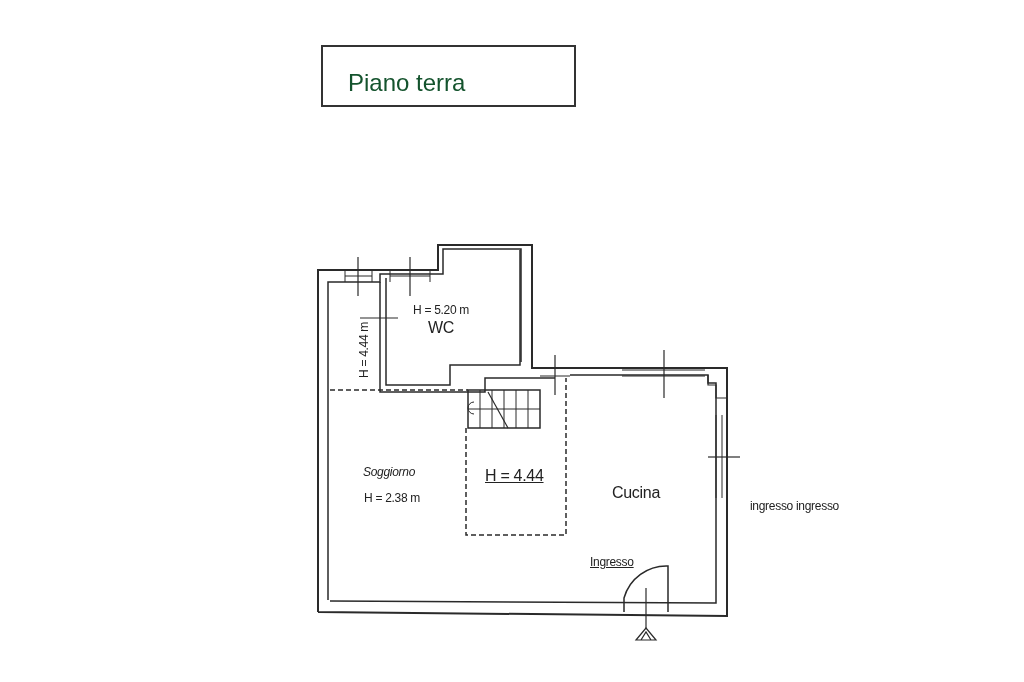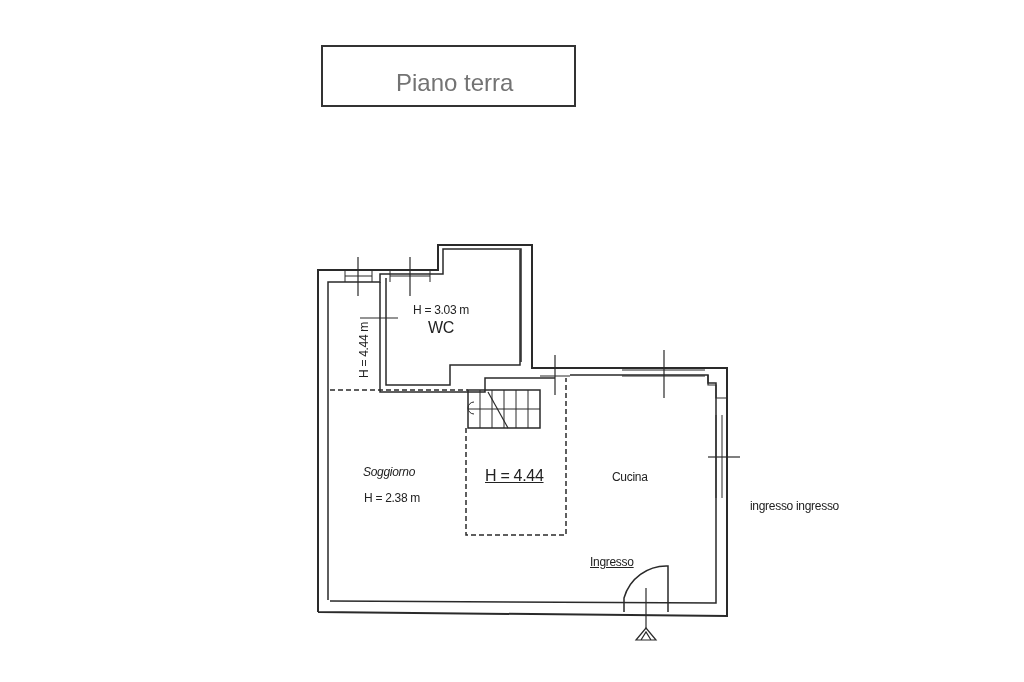--- a/index.html
+++ b/index.html
@@ -2,23 +2,22 @@
 <html><head>
 <meta charset="utf-8">
 <style>
   html, body { margin: 0; padding: 0; background: #ffffff; }
   body { width: 1024px; height: 682px; position: relative; overflow: hidden; font-family: "Liberation Sans", sans-serif; }
   .title-box {
     position: absolute; left: 321px; top: 45px; width: 255px; height: 62px;
     border: 2px solid #333; box-sizing: border-box;
   }
   .title-text {
-    position: absolute; left: 25px; top: 22px; font-size: 24px; color: #737373;
+    position: absolute; left: 25px; top: 22px; font-size: 24px; color: #14532d;
     font-family: "Liberation Sans", sans-serif;
-    margin-left: 48px;
   }
   svg.plan { position: absolute; left: 0; top: 0; }
   .lbl { position: absolute; font-family: "Liberation Sans", sans-serif; color: #222; font-size: 12px; letter-spacing: -0.3px; white-space: nowrap; }
   .vert { transform: rotate(-90deg); transform-origin: left top; }
 </style>
 </head>
 <body>
 
 <div class="title-box">
   <span class="title-text">Piano terra</span>
@@ -55,21 +54,21 @@
 
     <path d="M330 390 L468 390" stroke-dasharray="5 3" stroke-width="1.3"></path>
     <path d="M466 428 L466 535 L566 535 L566 378" stroke-dasharray="5 3" stroke-width="1.5"></path>
 
     <path d="M624 612 L624 598 A44 44 0 0 1 668 566 L668 612" stroke-width="1.5"></path>
     <path d="M646 588 L646 628" stroke-width="1.2"></path>
     <path d="M636 640 L646 628 L656 640 Z M641 640 L646 632 L651 640" stroke-width="1.2"></path>
   </g>
 </svg>
 
-<span class="lbl" style="left:413px; top:303px; font-size:12px;">H = 3.03 m</span>
+<span class="lbl" style="left:413px; top:303px; font-size:12px;">H = 5.20 m</span>
 <span class="lbl" style="left:428px; top:319px; font-size:16px;">WC</span>
 <span class="lbl vert" style="left:357px; top:378px; font-size:12px;">H = 4.44 m</span>
 <span class="lbl" style="left:363px; top:465px; font-size:12px;font-style:italic;">Soggiorno</span>
 <span class="lbl" style="left:352px; top:491px; font-size:12px;margin-left:12px;">H = 2.38 m</span>
 <span class="lbl" style="left:485px; top:467px; font-size:16px;text-decoration:underline;">H = 4.44</span>
-<span class="lbl" style="left:612px; top:470px; font-size:12px;">Cucina</span>
+<span class="lbl" style="left:612px; top:484px; font-size:16px;">Cucina</span>
 <span class="lbl" style="left:750px; top:499px; font-size:12px;">ingresso ingresso</span>
 <span class="lbl" style="left:590px; top:555px; font-size:12px;text-decoration:underline;">Ingresso</span>
 
 </body></html>

